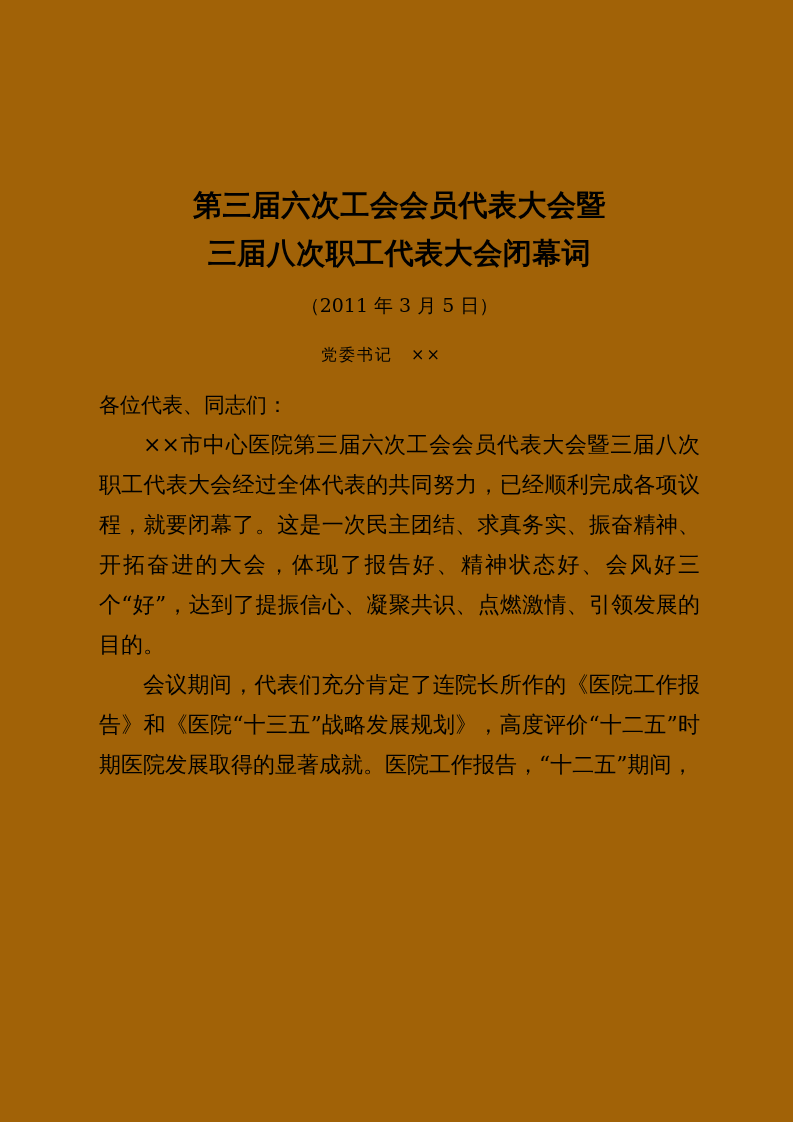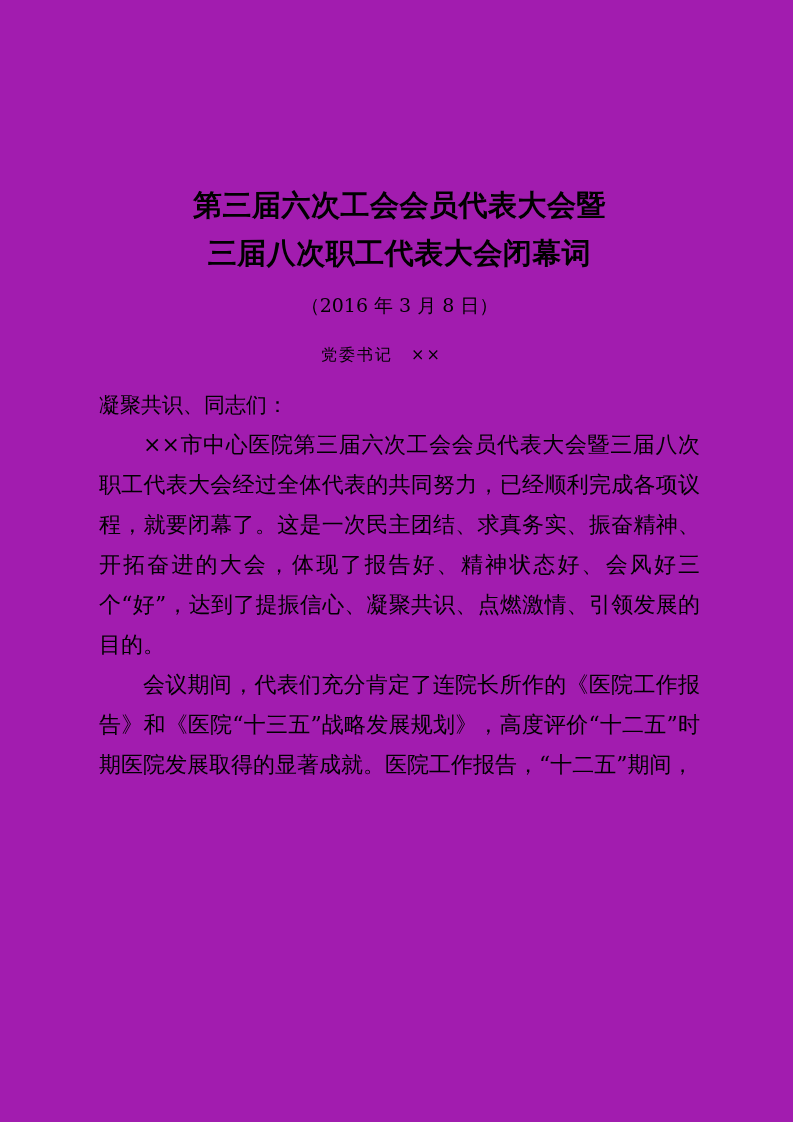--- a/index.html
+++ b/index.html
@@ -4,21 +4,21 @@
 <style>
   html, body {
     margin: 0;
     padding: 0;
     background: #ffffff;
   }
   .page {
     position: relative;
     width: 793px;
     height: 1122px;
-    background: #a21caf;
+    background: #a16207;
     margin: 0 auto;
     overflow: hidden;
     box-sizing: border-box;
   }
   .content {
     position: absolute;
     left: 99px;
     top: 0;
     width: 601px;
   }
@@ -86,24 +86,24 @@
 <body>
 
 <div class="page">
   <div class="content">
 
     <div class="title-block">
       <div class="title-line">第三届六次工会会员代表大会暨</div>
       <div class="title-line">三届八次职工代表大会闭幕词</div>
     </div>
 
-    <div class="date-line">（2016 年 3 月 8 日）</div>
+    <div class="date-line">（2011 年 3 月 5 日）</div>
 
     <div class="signature-line">党委书记　××</div>
 
     <div class="body-block">
-      <div class="salutation">凝聚共识、同志们：</div>
+      <div class="salutation">各位代表、同志们：</div>
       <p class="para">××市中心医院第三届六次工会会员代表大会暨三届八次职工代表大会经过全体代表的共同努力，已经顺利完成各项议程，就要闭幕了。这是一次民主团结、求真务实、振奋精神、开拓奋进的大会，体现了报告好、精神状态好、会风好三个“好”，达到了提振信心、凝聚共识、点燃激情、引领发展的目的。</p>
       <p class="para">会议期间，代表们充分肯定了连院长所作的《医院工作报告》和《医院“十三五”战略发展规划》，高度评价“十二五”时期医院发展取得的显著成就。医院工作报告，“十二五”期间，</p>
     </div>
 
   </div>
 </div>
 
 </body></html>

